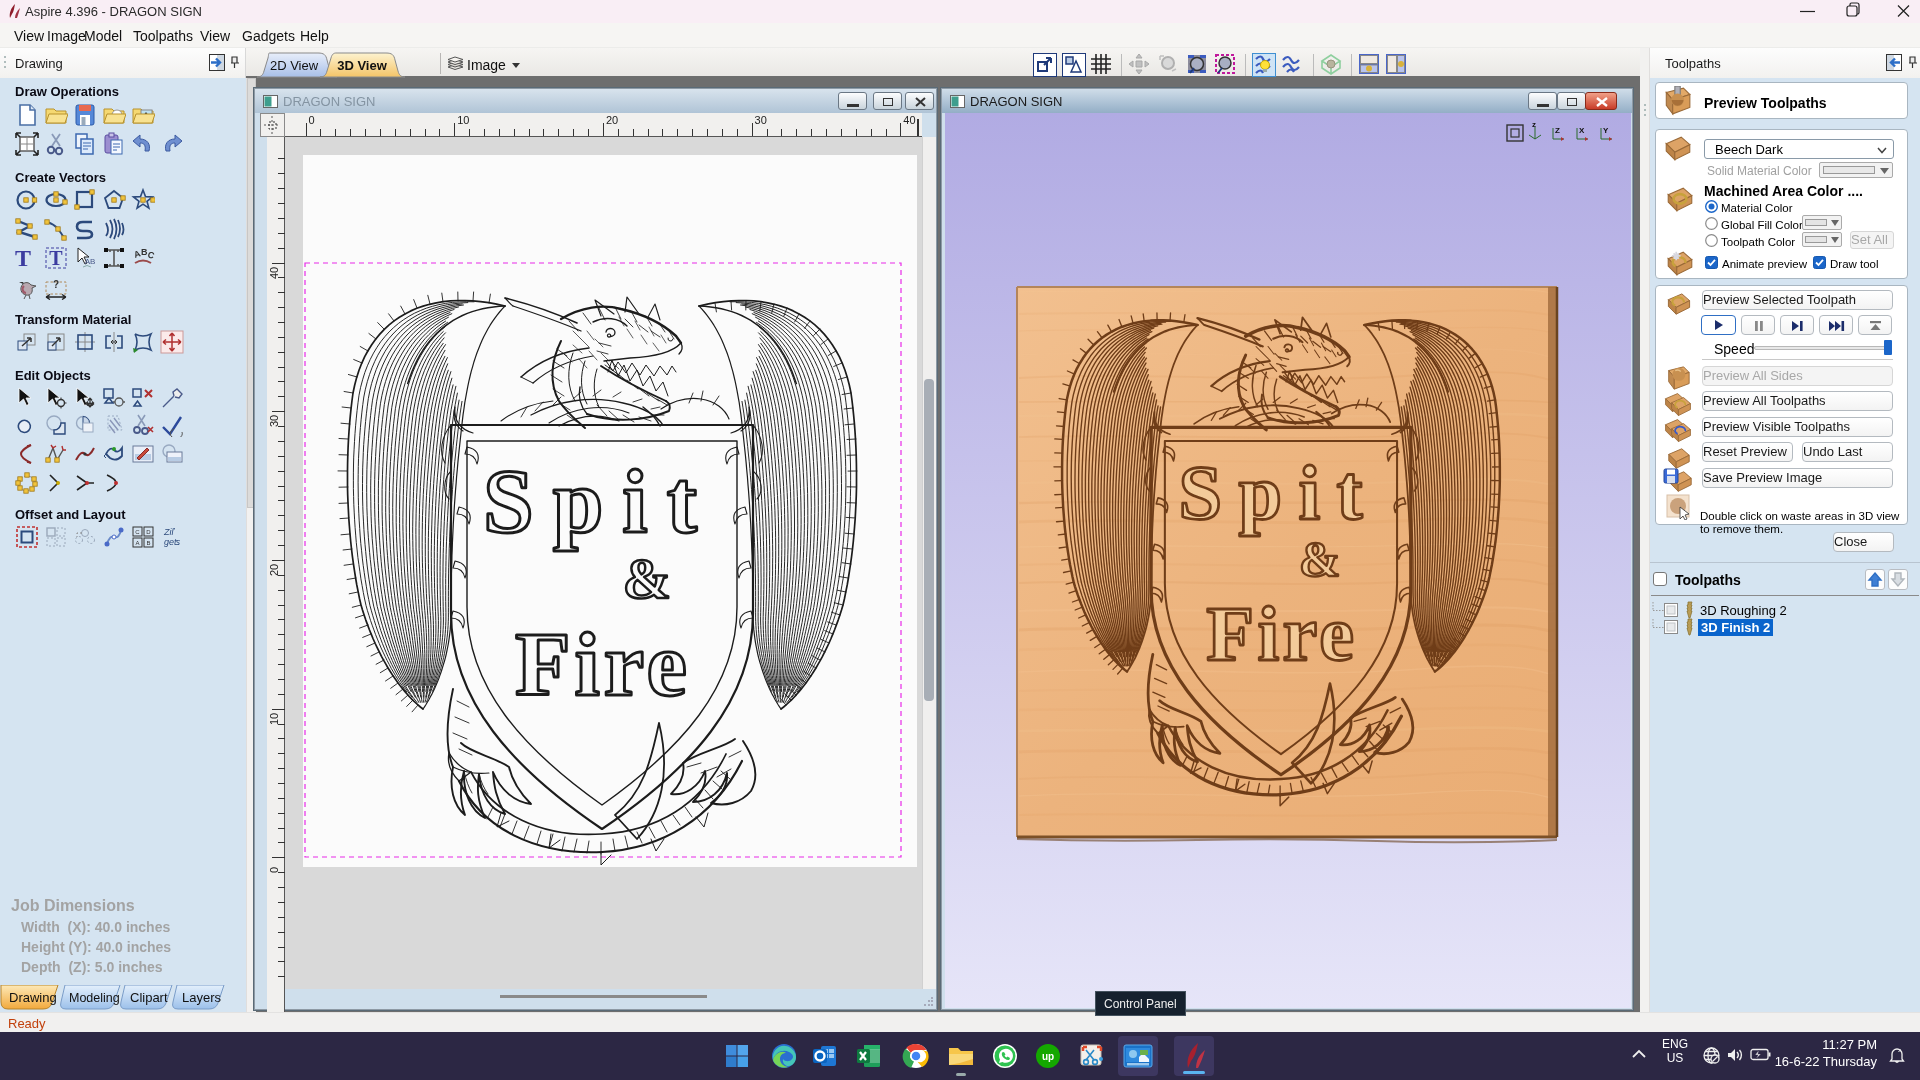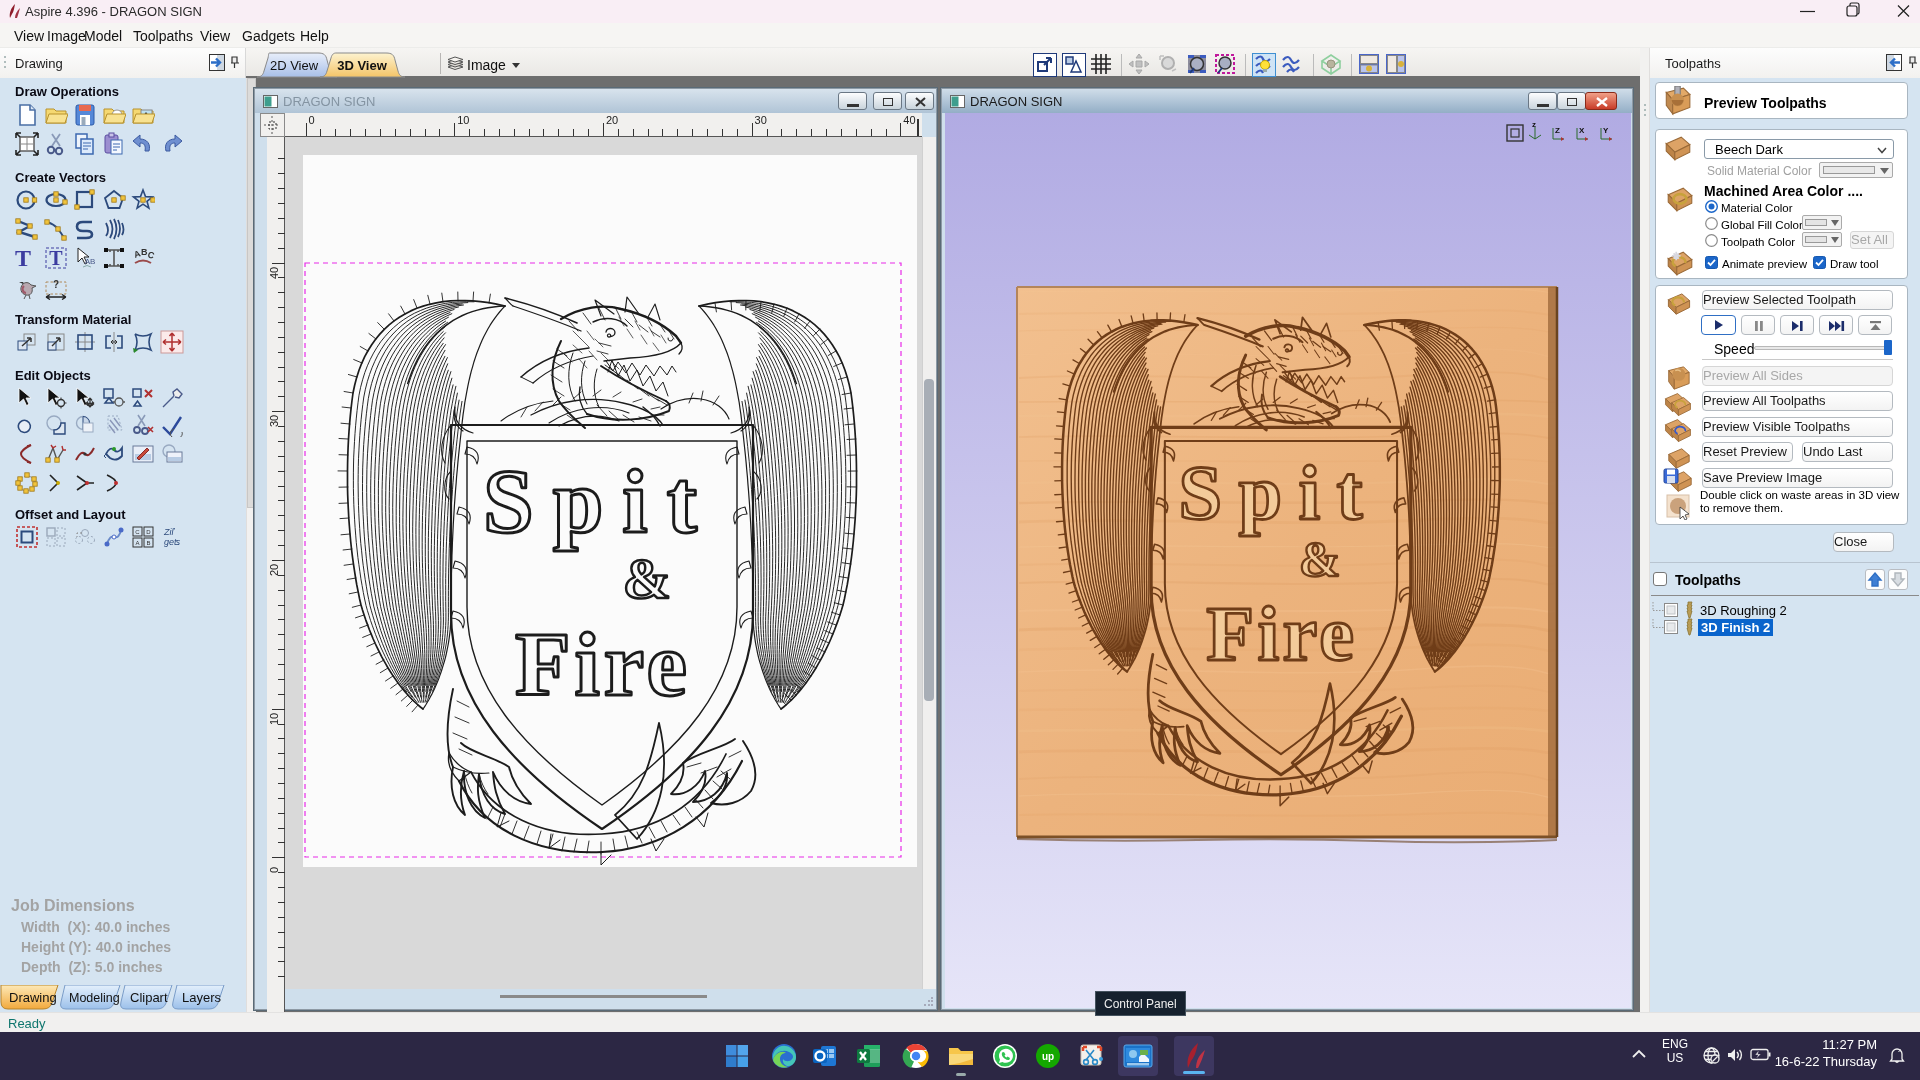--- a/index.html
+++ b/index.html
@@ -16,21 +16,21 @@
 #leftsb{left:246px;top:78px;width:10px;height:934px;background:#f2f1f0;border-left:1px solid #e0dedd}
 #leftsbthumb{left:247px;top:78px;width:9px;height:430px;background:#dcdbda;border:1px solid #c8c7c6}
 #rightpanel{left:1650px;top:78px;width:270px;height:934px;background:#d5e4f1}
 #rgrip{left:1640px;top:48px;width:10px;height:964px;background:#f2f1f0;border-right:1px solid #e0dedd}
 #mdi{left:246px;top:76px;width:1394px;height:936px;background:#6e6e6e}
 .sechdr{position:absolute;font-size:13px;font-weight:bold;color:#0a0a14}
 .wbox{position:absolute;background:#fff;border:1px solid #a9b6c1;border-radius:4px}
 .btn{position:absolute;background:linear-gradient(#ffffff,#f3f3f3);border:1px solid #b4bac0;border-radius:3px;font-size:13px;color:#1a1a1a;}
 .btn.dis{color:#a8a8a8;border-color:#d6d6d6;background:#f4f4f4}
 .graytext{color:#a0a0a0}
-#statusbar{left:0;top:1012px;width:1920px;height:20px;background:#f1f0ef;border-top:1px solid #e3e2e1;font-size:13px;color:#0f766e}
+#statusbar{left:0;top:1012px;width:1920px;height:20px;background:#f1f0ef;border-top:1px solid #e3e2e1;font-size:13px;color:#c2410c}
 #taskbar{left:0;top:1032px;width:1920px;height:48px;background:#2c2744}
 .win{position:absolute;border:1px solid #8e9aa5;background:#cfdfec;box-shadow:0 0 0 1px #5a6a76}
 .wtitle{position:absolute;left:0;top:0;right:0;height:24px;background:linear-gradient(#d8e3ed,#b0c4d6)}
 .wbtn{position:absolute;top:3px;width:29px;height:18px;background:linear-gradient(#fcfdfe,#c9d4dc);border:1px solid #6a7784;border-radius:3px;text-align:center;line-height:16px;font-size:11px;color:#222}
 .tick{position:absolute;background:#333}
 .rnum{position:absolute;font-size:11px;color:#222}
 svg{display:block}
 .tabtxt{font-size:13px;color:#111}
 </style></head><body>
 
@@ -823,21 +823,21 @@
 <svg class="ab" style="left:1663px;top:468px" width="16" height="16" viewBox="0 0 16 16">
     <rect x="1" y="1" width="14" height="14" rx="1.5" fill="#3a6ad8" stroke="#23479a"></rect>
     <rect x="4" y="1.5" width="8" height="5" fill="#fff"></rect>
     <rect x="4" y="8" width="8" height="7" fill="#d8e0f0"></rect>
   </svg>
 <svg class="ab" style="left:1666px;top:494px" width="26" height="26" viewBox="0 0 26 26">
     <rect x="1" y="1" width="22" height="22" fill="#f4e2ce" stroke="#d8c0a8"></rect>
     <circle cx="12" cy="12" r="8" fill="#caa27c"></circle>
     <path d="M14,13 L14,25 L17,22 L19,26 L21,25 L19,21 L23,20 Z" fill="#fff" stroke="#333" stroke-width="0.8"></path>
   </svg>
-<div class="ab" style="left:1700px;top:489px;font-size:11.5px;line-height:13px;color:#000">Double click on waste areas in 3D view<br>to remove them.</div>
+<div class="ab" style="left:1700px;top:510px;font-size:11.5px;line-height:13px;color:#000">Double click on waste areas in 3D view<br>to remove them.</div>
 <div class="btn" style="left:1833px;top:532px;width:61px;height:20px;line-height:18px;border-radius:4px">Close</div>
 <div class="ab" style="left:1650px;top:562px;width:270px;height:1px;background:#b8c4d0"></div>
 <svg class="ab" style="left:1653px;top:572px" width="14" height="14">
     <rect x="0.5" y="0.5" width="13" height="13" rx="2.5" fill="#fff" stroke="#777"></rect>
   </svg>
 <div class="ab" style="left:1675px;top:572px;font-size:14px;font-weight:bold">Toolpaths</div>
 <div class="ab" style="left:1865px;top:569px;width:20px;height:21px;background:#fdfdfd;border:1px solid #b8bcc2;border-radius:3px">
     <svg width="18" height="19" viewBox="0 0 18 19">
       <path d="M9,3 L15,10 H12 V16 H6 V10 H3 Z" fill="#3f7fd4" stroke="#2f6fc4" stroke-width="1.4"></path>
     </svg>

